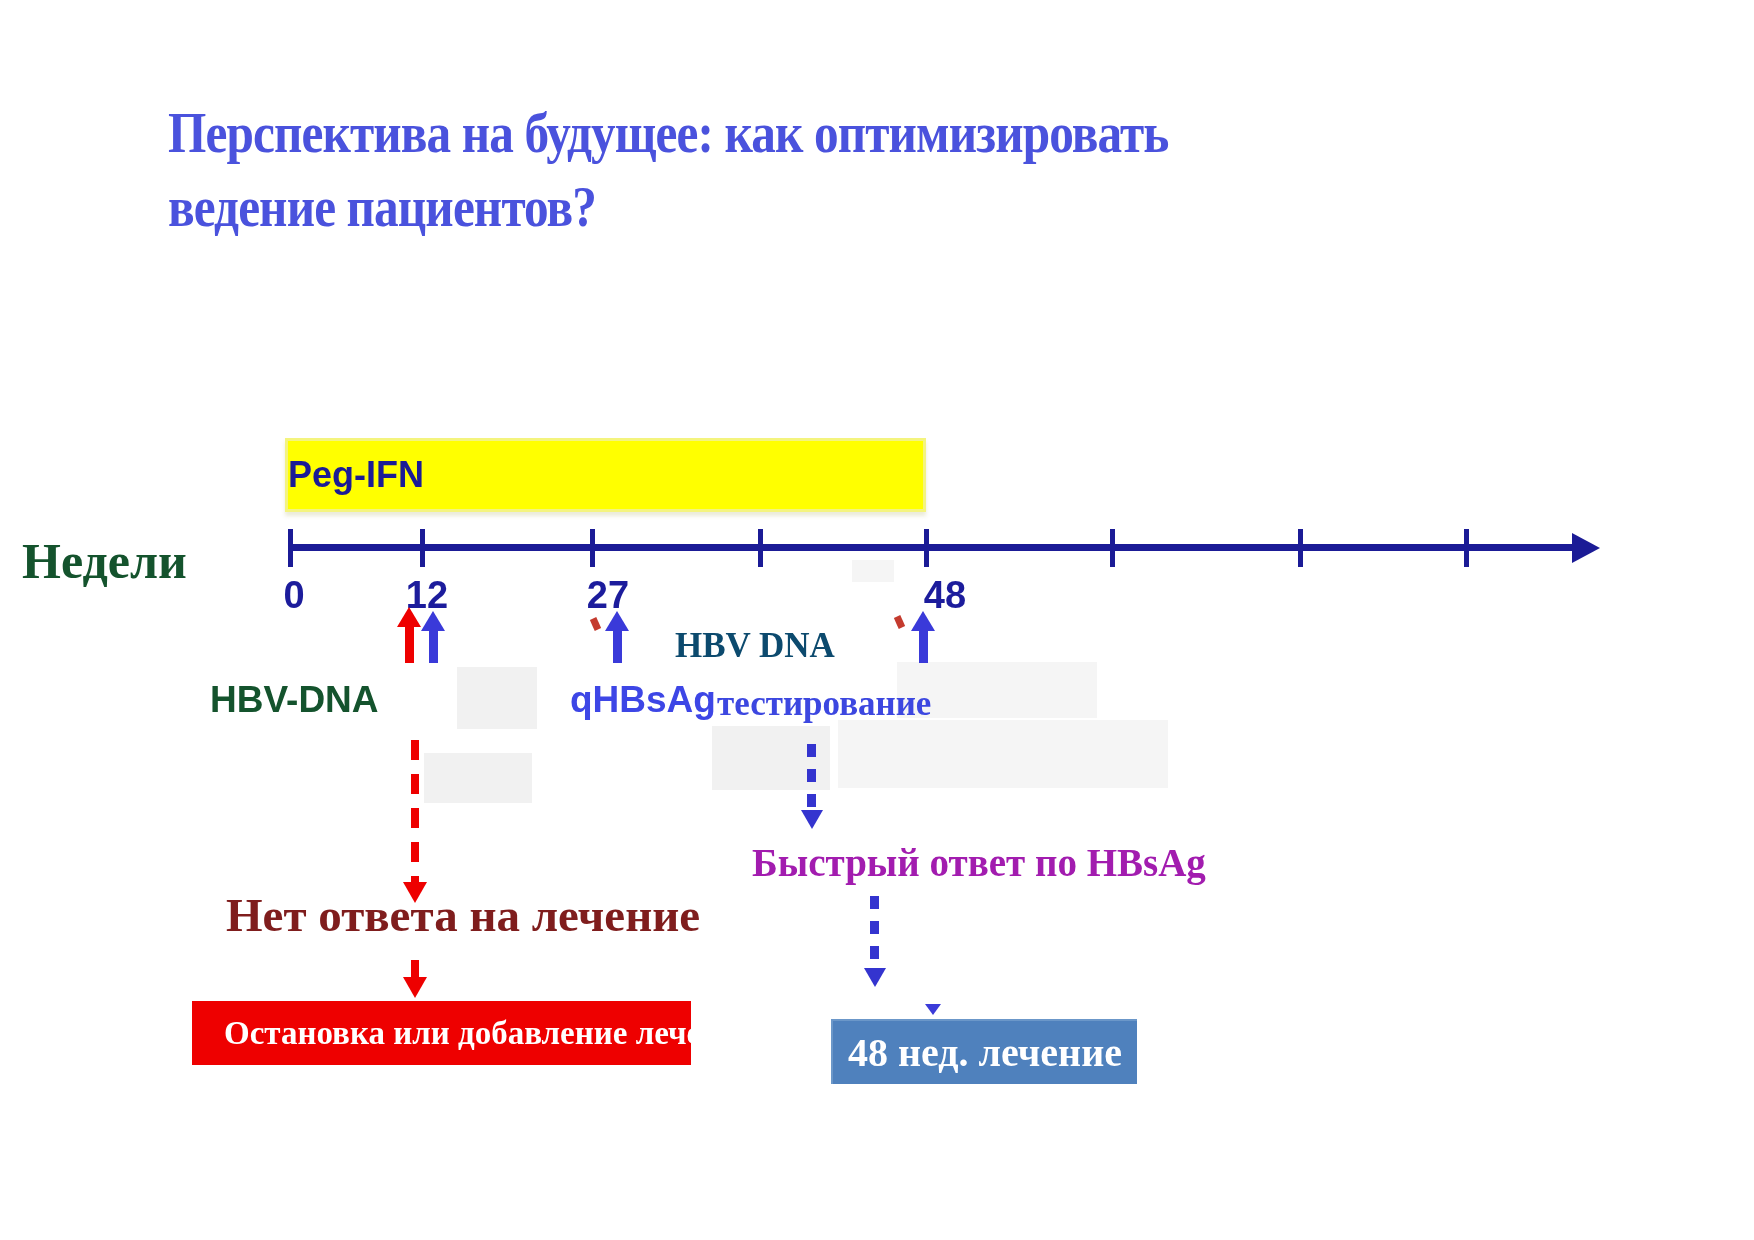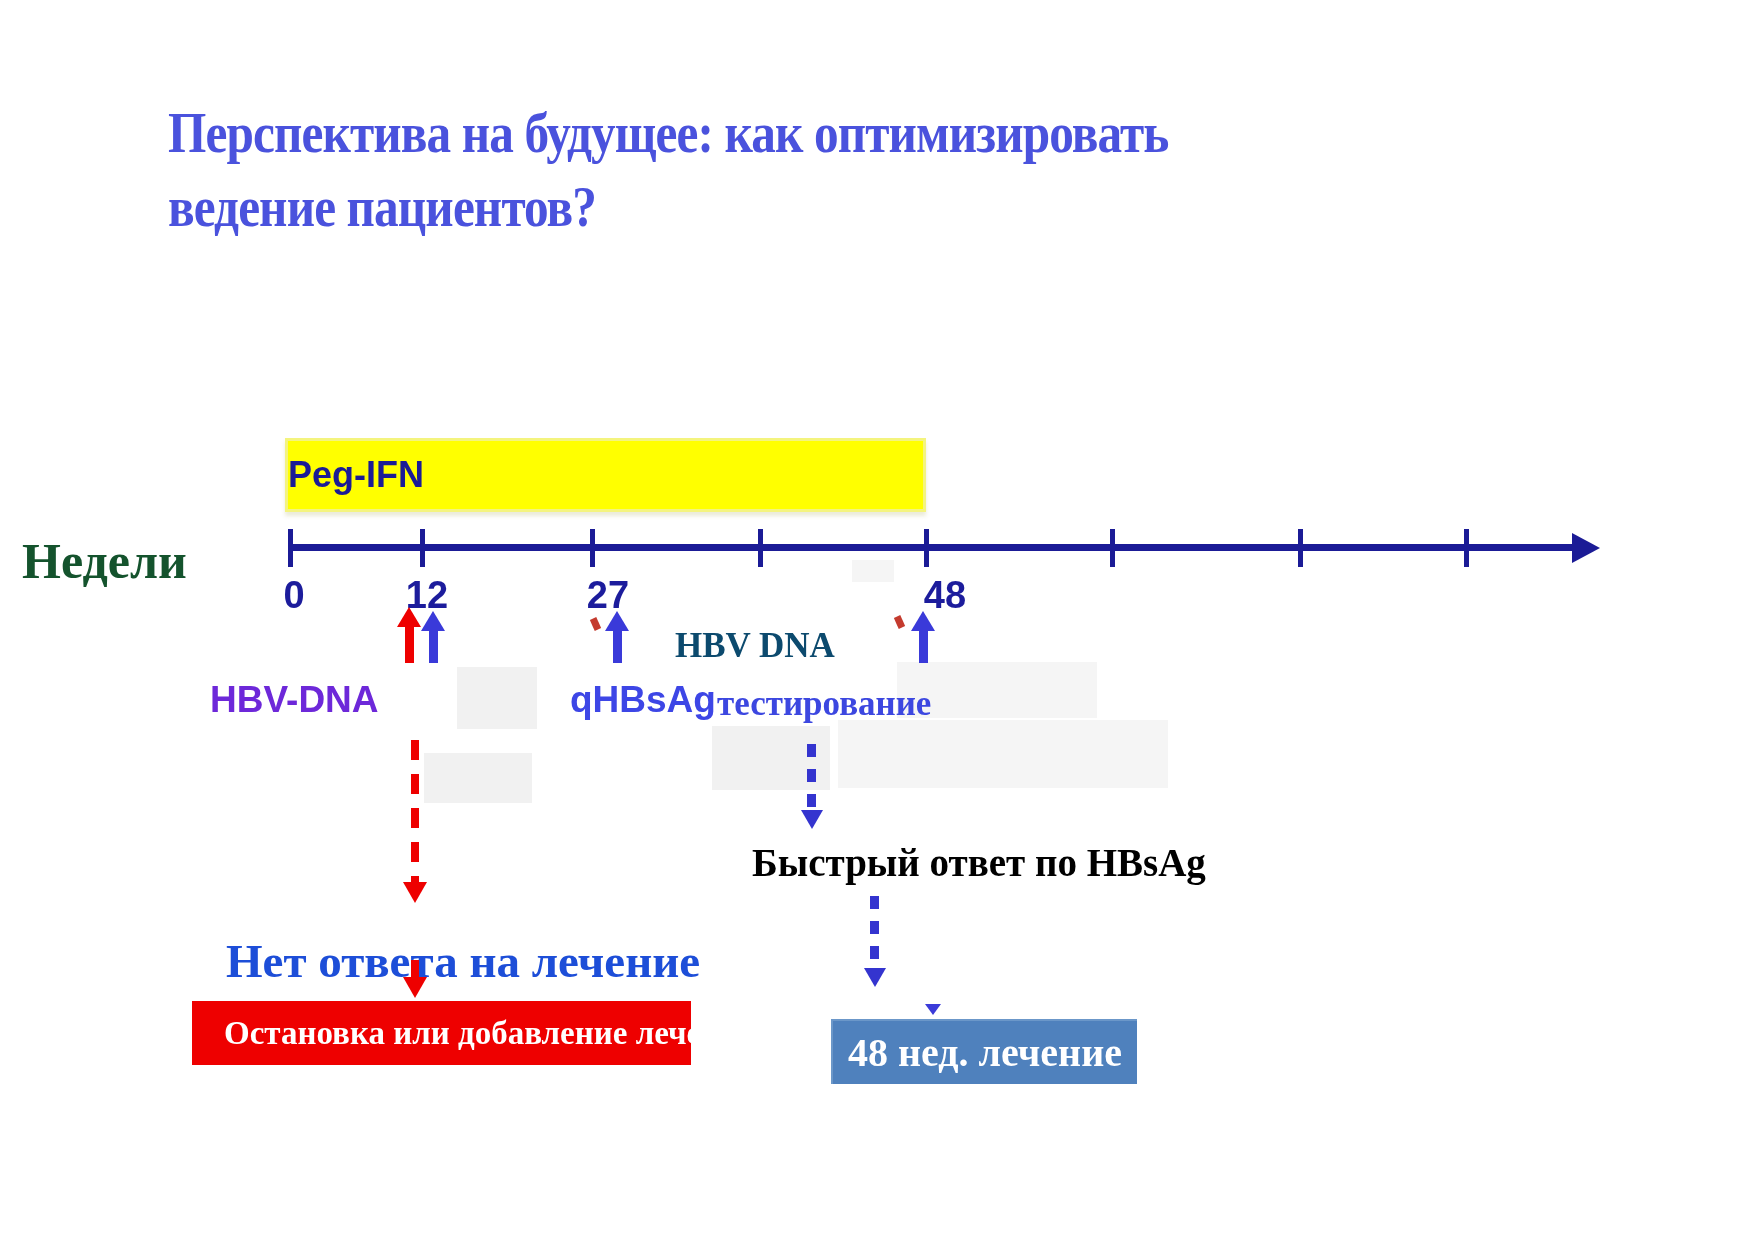--- a/index.html
+++ b/index.html
@@ -47,47 +47,47 @@
     content:'';display:block;margin:0 auto;width:0;height:0;
     border-left:12px solid transparent;border-right:12px solid transparent;
     border-bottom:20px solid currentColor;
   }
   .up-arrow::after{content:'';display:block;margin:0 auto;width:9px;height:32px;background:currentColor;}
   .up-arrow.tall::after{height:36px;}
   .c-red{color:#ee0000;}
   .c-blue{color:#3a3ad9;}
 
   
-  .hbv-dna-label{left:210px;top:681px;font:bold 37px/1 "Liberation Sans",sans-serif;color:#6d28d9;}
+  .hbv-dna-label{left:210px;top:681px;font:bold 37px/1 "Liberation Sans",sans-serif;color:#14532d;}
   .qhbsag-label{left:538px;top:681px;font:bold 37px/1 "Liberation Sans",sans-serif;color:#3d46e6;padding-left:32px;}
   .test-line1{left:675px;top:628px;font:bold 35px/1 "Liberation Serif",serif;color:#0c4a6e;text-align:center;}
   .test-line2{left:717px;top:686px;font:bold 35px/1 "Liberation Serif",serif;color:#3c47e0;}
 
   
   .dash-arrow{width:8px;}
   .dash-arrow.red{background:repeating-linear-gradient(to bottom,#ee0000 0 20px,transparent 20px 34px);}
   .dash-arrow.blue{width:9px;background:repeating-linear-gradient(to bottom,#3434cf 0 13px,transparent 13px 25px);}
   .dash-arrow::after{
     content:'';position:absolute;top:100%;left:50%;transform:translateX(-50%);
     width:0;height:0;border-left:12px solid transparent;border-right:12px solid transparent;
     border-top:21px solid #ee0000;
   }
   .dash-arrow.blue::after{
     border-left:11px solid transparent;border-right:11px solid transparent;
     border-top:19px solid #3434cf;
   }
 
   
-  .no-response{left:226px;top:938px;font:bold 47px/1 "Liberation Serif",serif;color:#1d4ed8;text-align:center;}
+  .no-response{left:226px;top:892px;font:bold 47px/1 "Liberation Serif",serif;color:#7f1d1d;text-align:center;}
   .stop-box{
     left:156px;top:1001px;width:499px;height:64px;background:#ee0000;
     display:flex;align-items:center;white-space:nowrap;padding-left:32px;box-sizing:border-box;
     font:bold 33px/1 "Liberation Serif",serif;color:#ffffff;margin-left:36px;
   }
-  .rapid-response{left:752px;top:843px;font:bold 39px/1 "Liberation Serif",serif;color:#000000;}
+  .rapid-response{left:752px;top:843px;font:bold 39px/1 "Liberation Serif",serif;color:#a21caf;}
   .treat-box{
     left:831px;top:1019px;width:306px;height:65px;background:#4f81bd;
     border-top:2px solid #6b97c9;border-left:2px solid #6b97c9;box-sizing:border-box;
     display:flex;align-items:center;justify-content:center;
     font:bold 40px/1 "Liberation Serif",serif;color:#ffffff;
   }
 
   
   .citation{left:1232px;top:1146px;font:27px/1 "Liberation Sans",sans-serif;color:#141414;}
 

